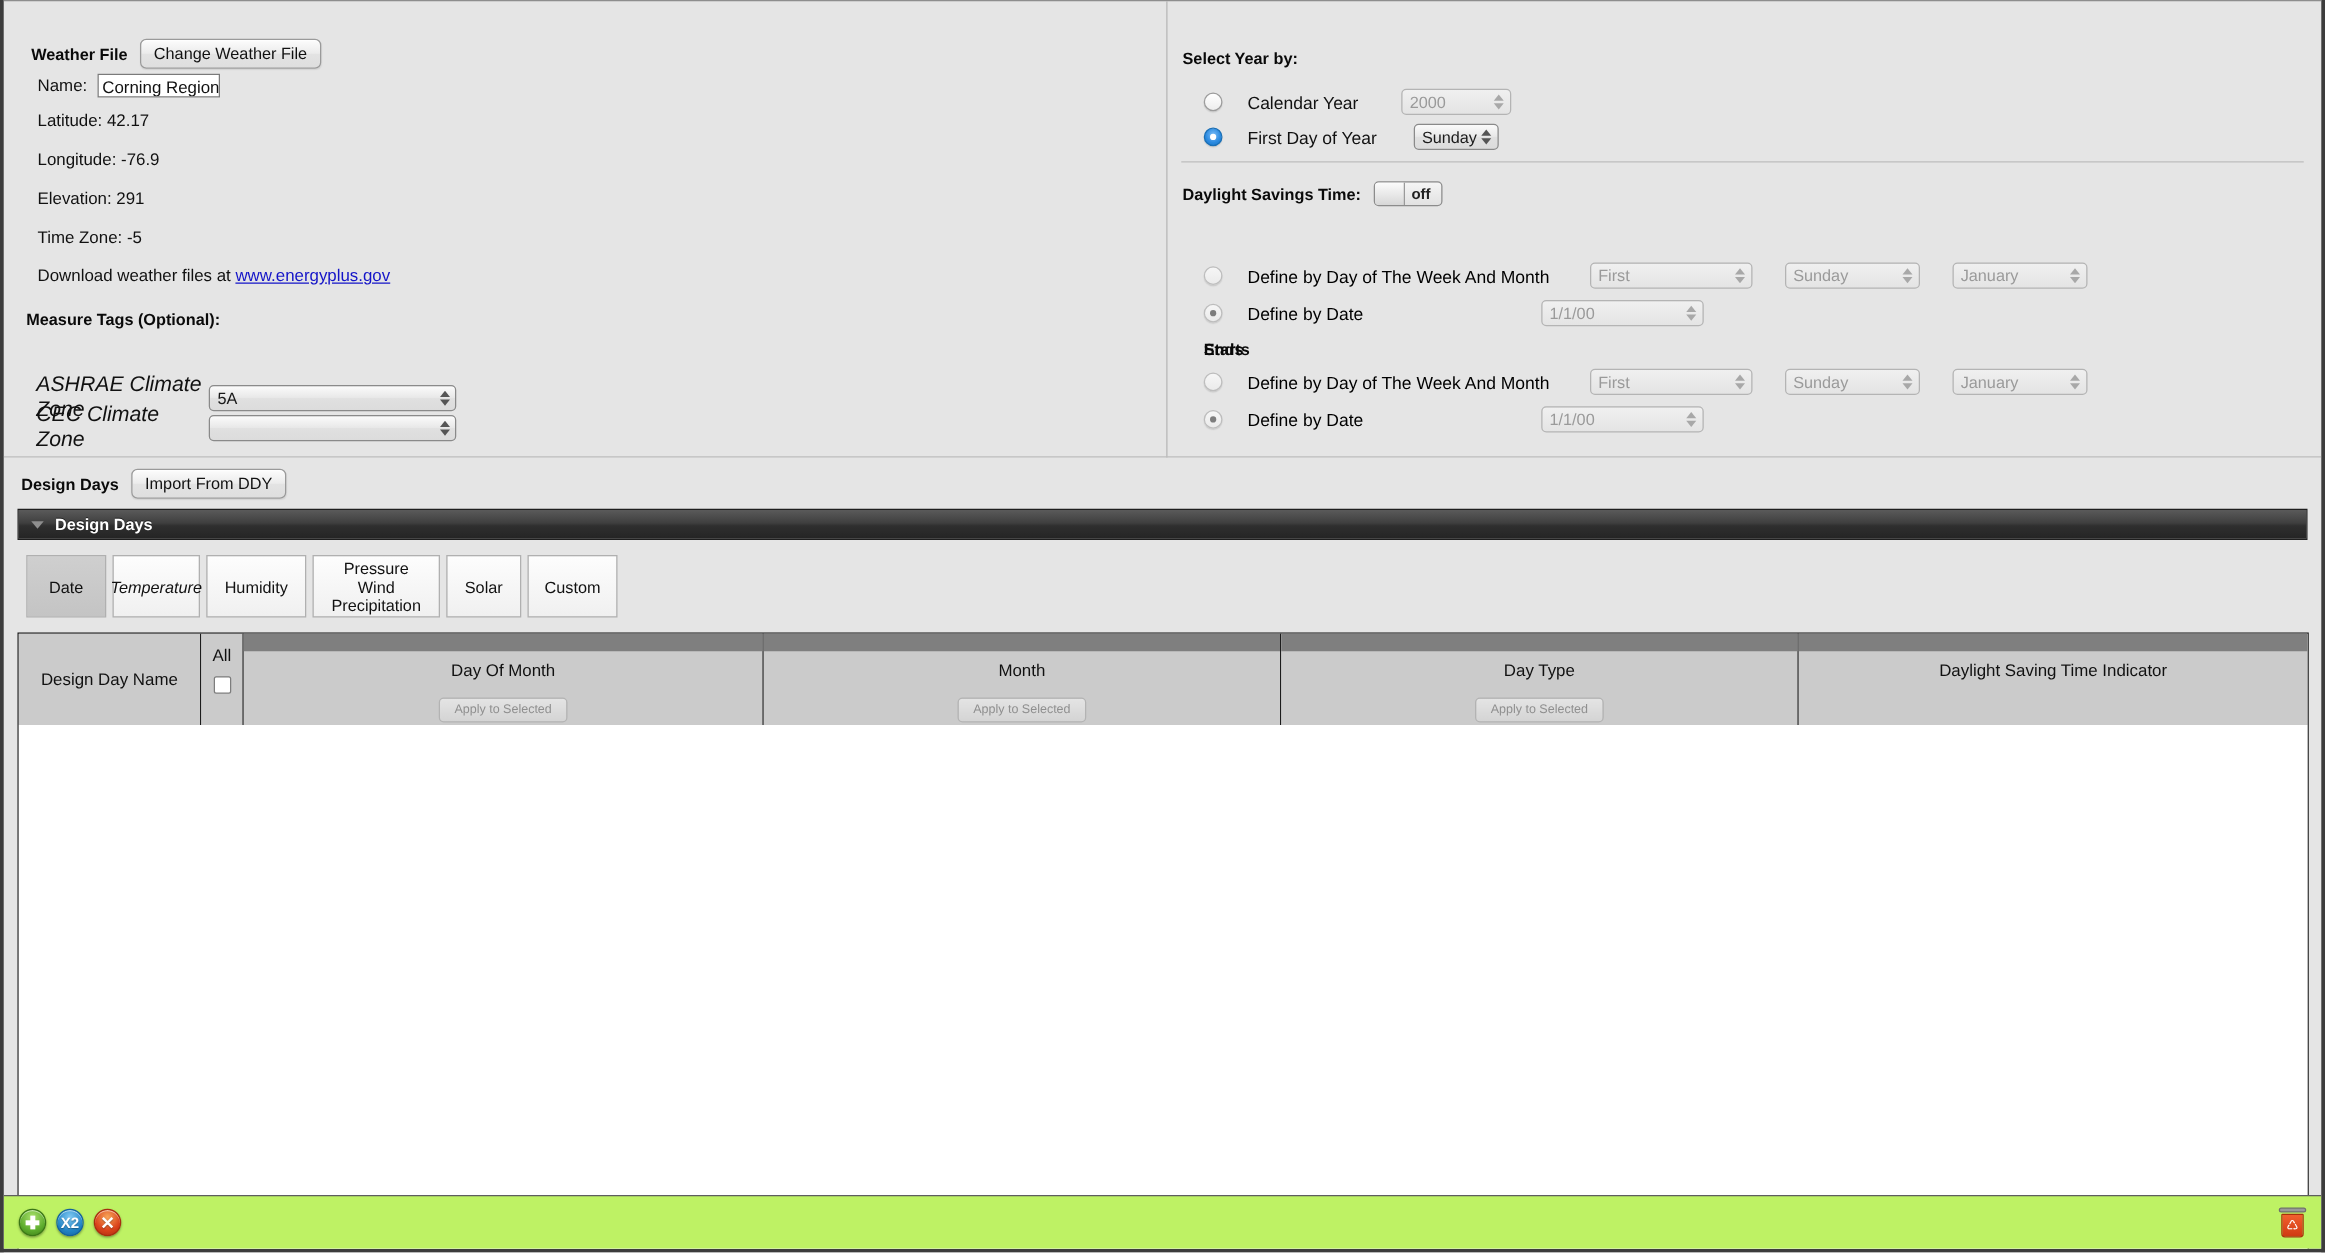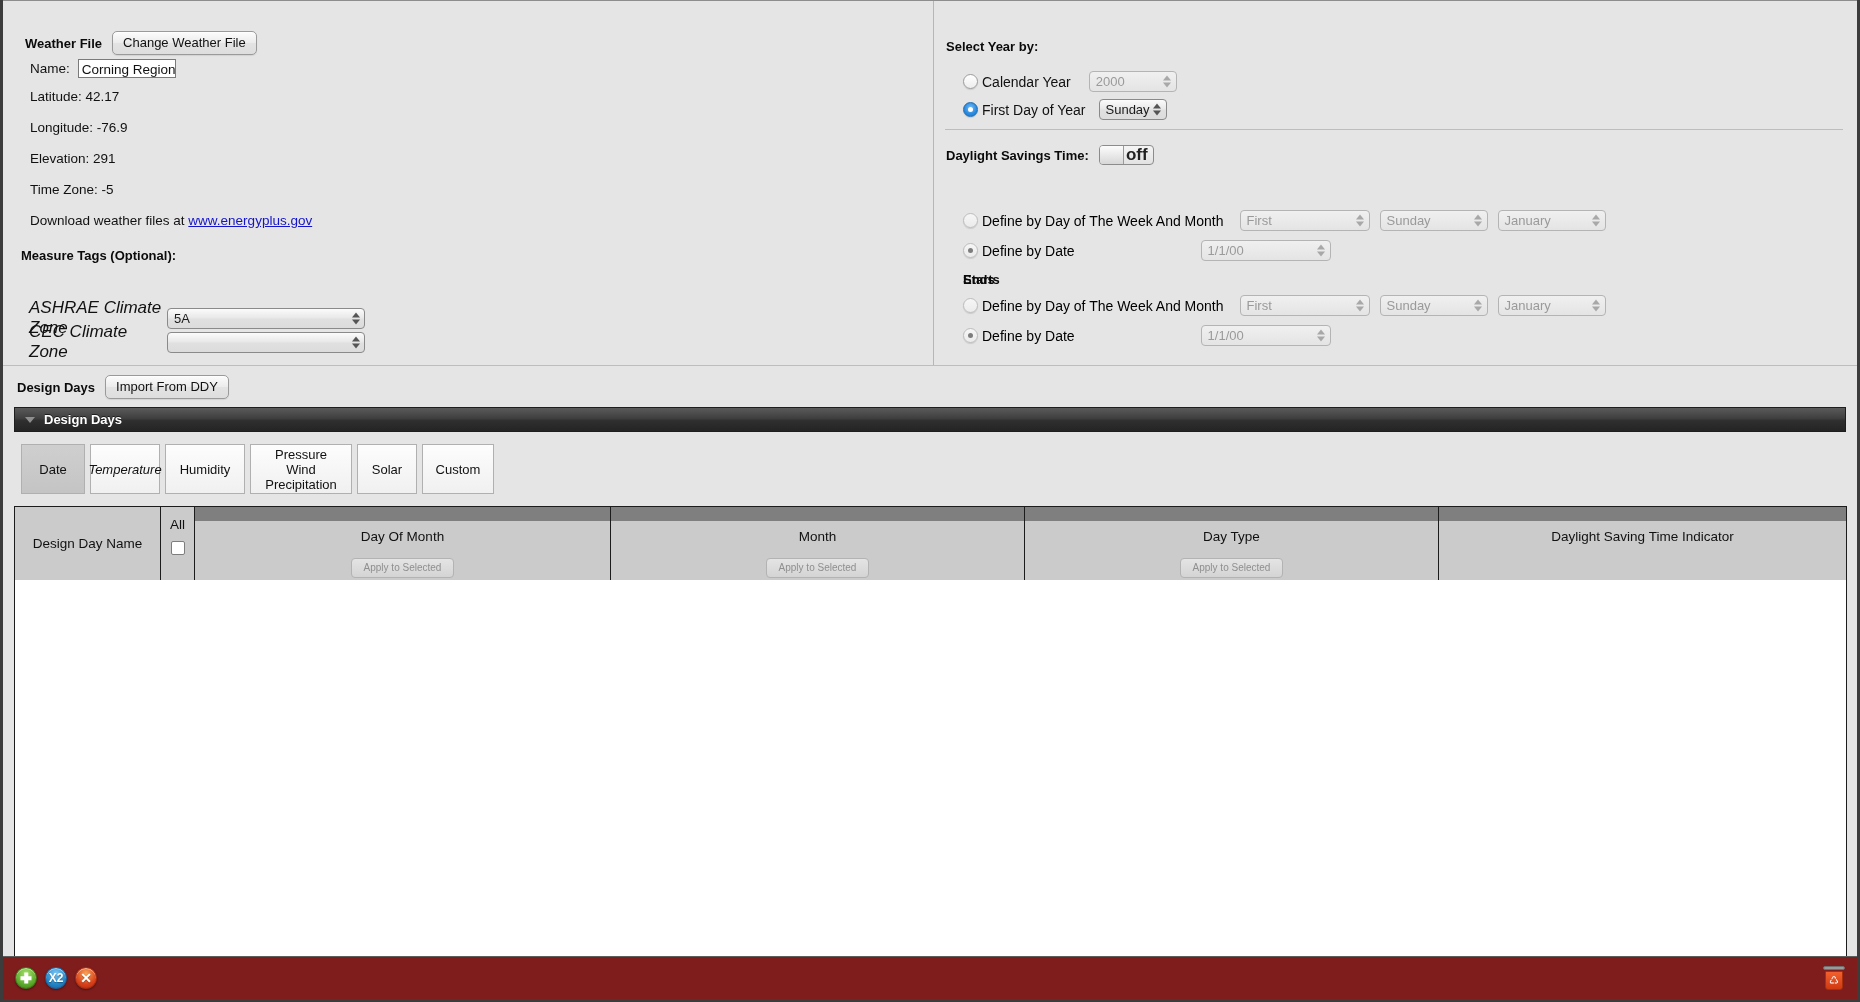--- a/index.html
+++ b/index.html
@@ -142,21 +142,21 @@
   }
   .stepper i.up { border-bottom: 5px solid #555; }
   .stepper i.dn { border-top: 5px solid #555; }
   .combo.disabled .stepper i.up { border-bottom-color: #a8a8a8; }
   .combo.disabled .stepper i.dn { border-top-color: #a8a8a8; }
 
   .hdivider { position: absolute; height: 1px; background: #bdbdbd; }
 
   
   .sy-title { position: absolute; left: 13px; top: 38px; }
-  .radio-row { display: flex; align-items: center; gap: 4px; }
+  .radio-row { display: flex; align-items: center; gap: 20px; }
   .radio {
     width: 15px; height: 15px; border-radius: 50%;
     background: linear-gradient(to bottom, #ffffff, #ededed);
     border: 1px solid #9c9c9c;
     flex: 0 0 auto;
     position: relative;
     box-shadow: 0 1px 1px rgba(0,0,0,.12);
     cursor: pointer;
   }
   .radio.on {
@@ -183,21 +183,21 @@
     overflow: hidden;
     cursor: pointer;
   }
   .toggle .knob {
     width: 24px; height: 100%;
     background: linear-gradient(to bottom,#fcfcfc 0%,#d7d7d7 100%);
     border-right: 1px solid #9a9a9a;
   }
   .toggle .ttext {
     flex: 1; text-align: center;
-    font-size: 17px; font-weight: bold; color: #222;
+    font-size: 12px; font-weight: bold; color: #222;
     padding-right: 3px;
   }
 
   .sub-title { font-weight: bold; font-size: 13px; color: #0a0a0a; }
 
   
   .dd-head { position: absolute; left: 14px; top: 374px; display: flex; align-items: center; gap: 10px; }
 
   .dd-bar {
     position: absolute; left: 11px; top: 406px;
@@ -272,21 +272,21 @@
     border-radius: 2px;
     margin-top: 26px;
     cursor: pointer;
   }
   .tbl-body { height: 470px; background: #ffffff; }
 
   
   .bottombar {
     position: absolute; left: 0; bottom: 0;
     width: 100%; height: 43px;
-    background: #7f1d1d;
+    background: #bef264;
     border-top: 1px solid #5e5e5e;
     display: flex; align-items: center;
     padding: 0 12px;
   }
   .circ-btn {
     width: 22px; height: 22px; border-radius: 50%;
     margin-right: 8px;
     display: flex; align-items: center; justify-content: center;
     font-size: 12px; font-weight: bold; color: #fff;
     text-shadow: 0 1px 1px rgba(0,0,0,.35);

